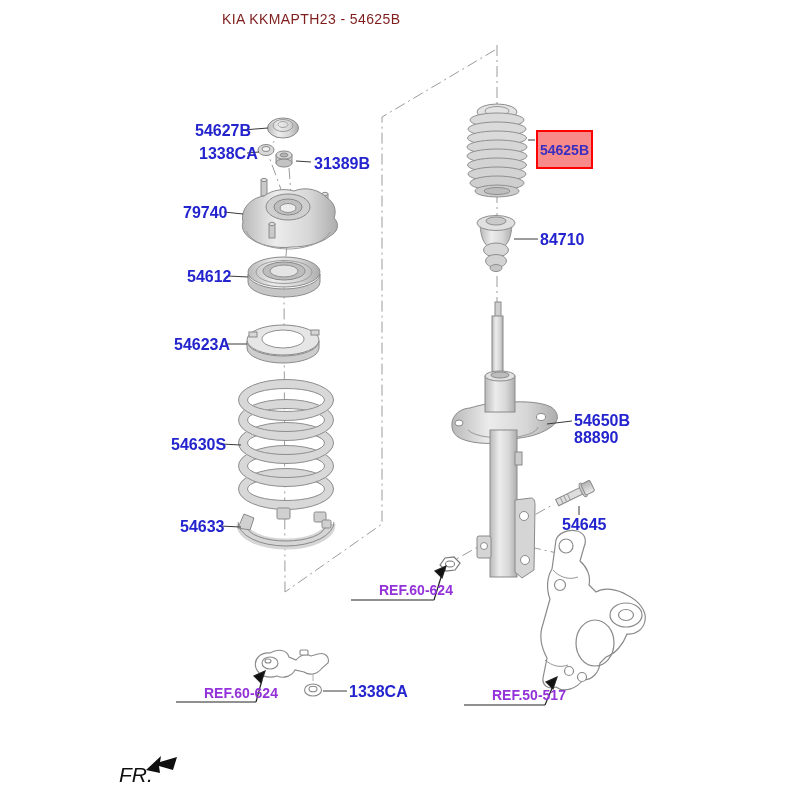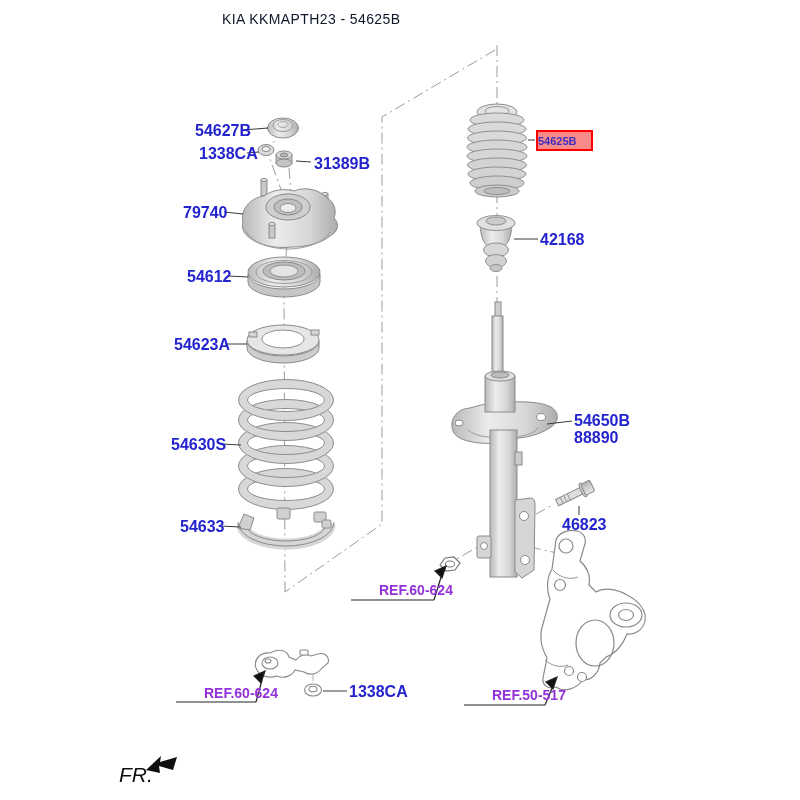--- a/index.html
+++ b/index.html
@@ -2,26 +2,26 @@
 <html><head>
 <meta charset="utf-8">
 <style>
   html,body{margin:0;padding:0;background:#fff;}
   #stage{position:relative;width:800px;height:800px;background:#ffffff;overflow:hidden;
          font-family:"Liberation Sans", sans-serif;}
   #stage svg{position:absolute;left:0;top:0;}
   .lbl{position:absolute;white-space:nowrap;line-height:1;}
   .plbl{font-size:16px;font-weight:bold;color:#2424CE;cursor:pointer;}
   .rlbl{font-size:14px;font-weight:bold;color:#9332D8;cursor:pointer;padding-left:26px;}
-  .title{font-size:14px;color:#0f172a;letter-spacing:.4px;}
+  .title{font-size:14px;color:#7f1d1d;letter-spacing:.4px;}
   .fr{font-size:21px;color:#0f0f0f;font-style:italic;}
-  .hbox{position:absolute;left:536px;top:130px;width:57px;height:21px;
+  .hbox{position:absolute;left:536px;top:130px;width:57px;height:39px;
         border:2px solid #FF0000;background:#F98A8A;box-sizing:border-box;
-        display:flex;align-items:center;justify-content:flex-start;
-        font-size:11px;font-weight:bold;color:#3B2FC0;cursor:pointer;}
+        display:flex;align-items:center;justify-content:center;
+        font-size:14px;font-weight:bold;color:#3B2FC0;cursor:pointer;}
 </style>
 </head>
 <body>
 
 <div id="stage">
 
   <svg width="800" height="800" viewBox="0 0 800 800">
     <defs>
       <linearGradient id="gm" x1="0" y1="0" x2="1" y2="0">
         <stop offset="0" stop-color="#b9b9b9"></stop>
@@ -266,24 +266,24 @@
   <div class="lbl plbl" style="left:183px;top:205px">79740</div>
   <div class="lbl plbl" style="left:187px;top:269px">54612</div>
   <div class="lbl plbl" style="left:174px;top:337px">54623A</div>
   <div class="lbl plbl" style="left:171px;top:437px">54630S</div>
   <div class="lbl plbl" style="left:180px;top:519px">54633</div>
 
   <div class="hbox">
     <span>54625B</span>
   </div>
 
-  <div class="lbl plbl" style="left:540px;top:232px">42168</div>
+  <div class="lbl plbl" style="left:540px;top:232px">84710</div>
   <div class="lbl plbl" style="left:574px;top:413px">54650B</div>
   <div class="lbl plbl" style="left:574px;top:430px">88890</div>
-  <div class="lbl plbl" style="left:562px;top:517px">46823</div>
+  <div class="lbl plbl" style="left:562px;top:517px">54645</div>
   <div class="lbl plbl" style="left:349px;top:684px">1338CA</div>
 
   <div class="lbl rlbl" style="left:353px;top:583px">REF.60-624</div>
   <div class="lbl rlbl" style="left:178px;top:686px">REF.60-624</div>
   <div class="lbl rlbl" style="left:466px;top:688px">REF.50-517</div>
 
   <div class="lbl fr" style="left:119px;top:764px">FR.</div>
 </div>
 
 </body></html>

